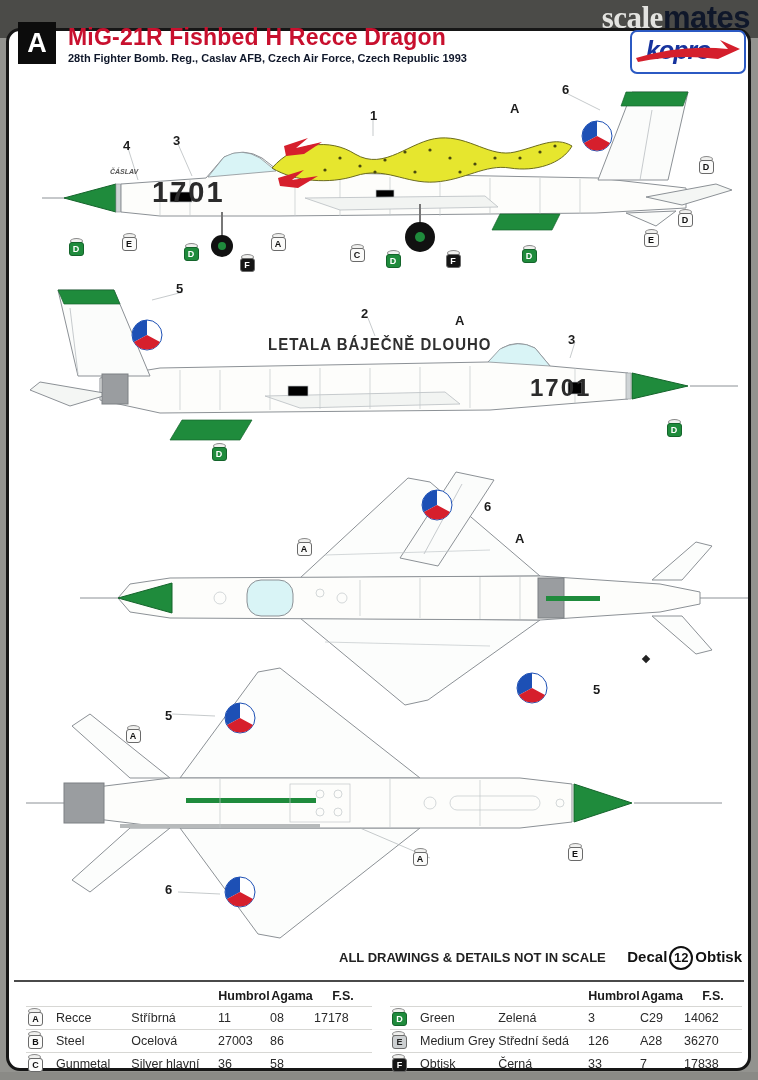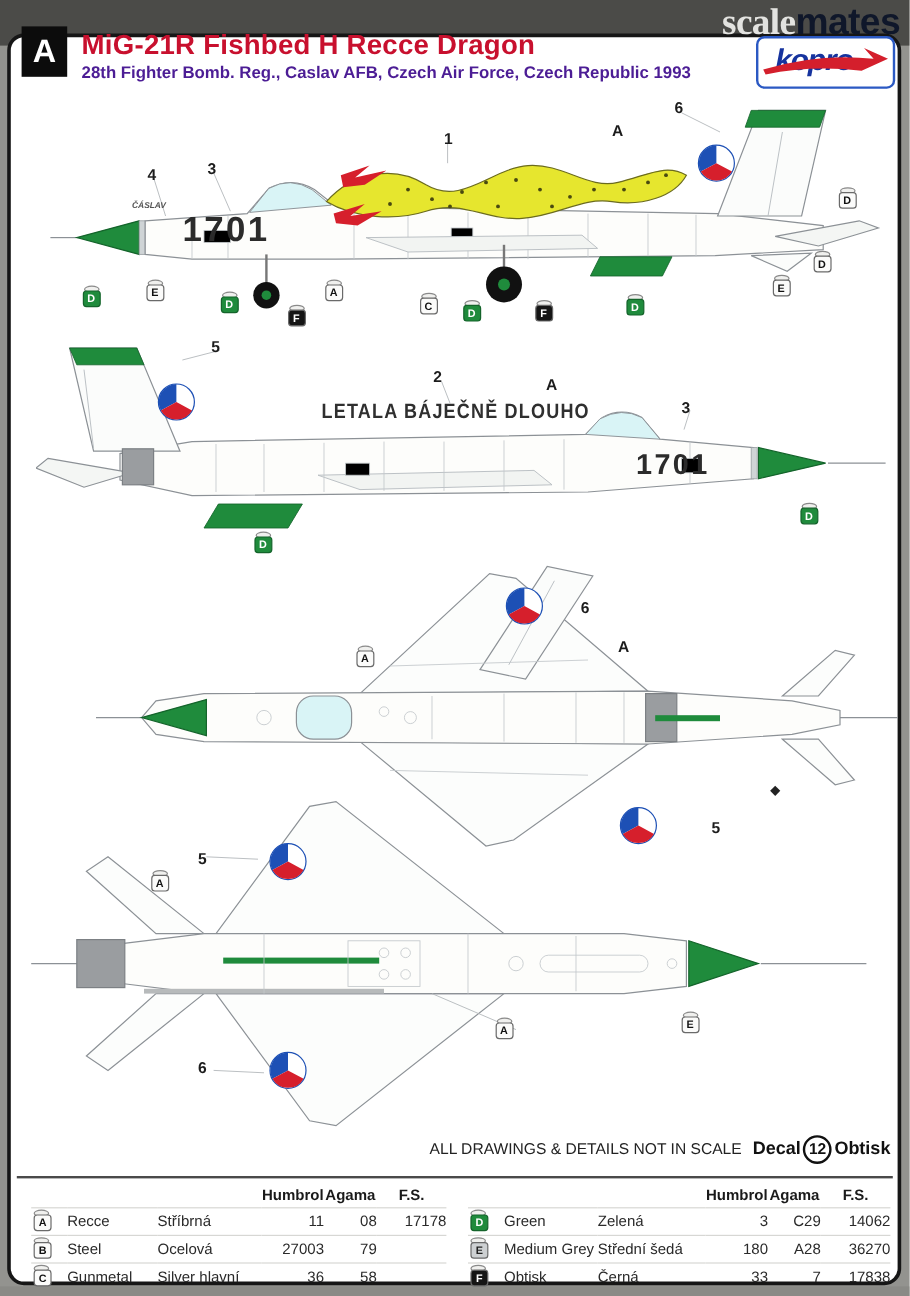--- a/index.html
+++ b/index.html
@@ -5,21 +5,21 @@
   html,body{margin:0;padding:0;}
   body{width:758px;height:1080px;background:#93938f;font-family:"Liberation Sans",sans-serif;position:relative;overflow:hidden;}
   #page{position:absolute;inset:0;}
   .topbar{position:absolute;left:0;top:0;width:758px;height:38px;background:#4b4b48;}
   .botbar{position:absolute;left:0;bottom:0;width:758px;height:8px;background:#8a8a86;}
   .card{position:absolute;left:6px;top:28px;right:7px;bottom:9px;background:#ffffff;border:3px solid #161616;border-radius:14px;}
   
   .badge{position:absolute;left:18px;top:22px;width:38px;height:42px;background:#0c0c0c;color:#fff;
          font-weight:bold;font-size:27px;text-align:center;line-height:42px;z-index:6;}
   .title{position:absolute;left:68px;top:24px;font-size:23px;font-weight:bold;color:#c8102e;letter-spacing:.2px;z-index:6;white-space:nowrap;}
-  .subtitle{position:absolute;left:68px;top:52px;font-size:14px;font-weight:bold;color:#4c1d95;z-index:6;white-space:nowrap;}
+  .subtitle{position:absolute;left:68px;top:52px;font-size:11px;font-weight:bold;color:#0f172a;z-index:6;white-space:nowrap;}
   .watermark{position:absolute;top:0px;right:8px;font-size:31px;font-weight:bold;z-index:7;letter-spacing:-.5px;}
   .wm1{color:#e3e3e0;font-family:Liberation Serif, serif;} .wm2{color:#0f172a;}
   .brandbox{position:absolute;right:12px;top:30px;width:112px;height:40px;border:2px solid #2b59c3;border-radius:7px;background:#fff;z-index:6;}
   .brandtxt{position:absolute;left:14px;top:4px;font-size:25px;font-weight:bold;font-style:italic;color:#16339e;letter-spacing:-1px;}
   .brandswoosh{position:absolute;left:0;top:0;}
   
   .view{position:absolute;}
   .view svg{position:absolute;left:0;top:0;}
   .callout{position:absolute;font-size:13px;font-weight:bold;color:#1c1c1c;z-index:3;}
   .can{position:absolute;width:16px;z-index:3;text-align:center;}
@@ -29,32 +29,32 @@
   .can-green .can-body{background:#1f8b3c;color:#fff;border-color:#14642b;}
   .can-black .can-body{background:#151515;color:#fff;}
   .can-grey  .can-body{background:#cdd0d2;color:#222;}
   .can-white .can-body{background:#fbfbfa;color:#111;}
   .actext{position:absolute;color:#2b2b2b;z-index:2;}
   .tailnum1{left:112px;top:96px;font-size:29px;font-weight:bold;letter-spacing:2px;}
   .nosebadge{left:70px;top:88px;font-size:7px;font-style:italic;font-weight:bold;color:#555;}
   .slogan{left:238px;top:57px;font-size:15px;font-weight:bold;letter-spacing:1px;color:#2f2f2f;transform:scaleY(1.15);}
   .tailnum2{left:500px;top:96px;font-size:24px;font-weight:bold;letter-spacing:2px;}
   
-  .notinscale{position:absolute;left:358px;top:950px;font-size:13px;font-weight:normal;color:#222;z-index:5;}
+  .notinscale{position:absolute;left:339px;top:950px;font-size:13px;font-weight:bold;color:#222;z-index:5;}
   .decalnote{position:absolute;right:16px;top:946px;font-size:15px;font-weight:bold;color:#111;z-index:5;}
   .decalnum{display:inline-block;border:2px solid #111;border-radius:50%;min-width:18px;height:18px;line-height:18px;
             text-align:center;font-size:13px;margin:0 2px;padding:1px;}
   
   .tablesep{position:absolute;left:14px;right:14px;top:980px;border-top:2px solid #4a4a4a;z-index:4;}
   .ptable{position:absolute;top:988px;display:grid;grid-template-columns:30px 1fr 1.15fr 52px 44px 58px;
           align-content:start;z-index:5;font-size:12.5px;color:#2a2a2a;}
   #ptable-left{left:26px;width:346px;}
   #ptable-right{left:390px;width:352px;}
   .pcell{height:22px;line-height:22px;border-top:1px solid #d7d7d4;}
-  .pcell.num{text-align:right;}
+  .pcell.num{text-align:left;}
   .ph{height:18px;line-height:16px;border-top:none;font-weight:bold;font-size:12.5px;color:#1a1a1a;text-align:center;}
   .pcan{display:inline-block;width:16px;text-align:center;vertical-align:middle;margin-top:-3px;}
   .pcan .can-top,.pcan .can-body{margin-left:2px;}
 </style>
 </head>
 <body>
 
 <div id="page">
   <div class="topbar"></div>
   <div class="botbar"></div>
@@ -363,21 +363,21 @@
   <div class="pcell"><span class="pcan can can-white" style="position:static"><span class="can-top"></span><span class="can-body">A</span></span></div>
       <div class="pcell">Recce</div>
       <div class="pcell">Stříbrná</div>
       <div class="pcell num">11</div>
       <div class="pcell num">08</div>
       <div class="pcell num">17178</div>
       <div class="pcell"><span class="pcan can can-white" style="position:static"><span class="can-top"></span><span class="can-body">B</span></span></div>
       <div class="pcell">Steel</div>
       <div class="pcell">Ocelová</div>
       <div class="pcell num">27003</div>
-      <div class="pcell num">79</div>
+      <div class="pcell num">86</div>
       <div class="pcell num"></div>
       <div class="pcell"><span class="pcan can can-white" style="position:static"><span class="can-top"></span><span class="can-body">C</span></span></div>
       <div class="pcell">Gunmetal</div>
       <div class="pcell">Silver hlavní</div>
       <div class="pcell num">36</div>
       <div class="pcell num">58</div>
       <div class="pcell num"></div>
     </div>
   <div class="ptable" id="ptable-right">
     <div class="pcell ph"></div>
@@ -388,21 +388,21 @@
     <div class="pcell ph">F.S.</div>
   <div class="pcell"><span class="pcan can can-green" style="position:static"><span class="can-top"></span><span class="can-body">D</span></span></div>
       <div class="pcell">Green</div>
       <div class="pcell">Zelená</div>
       <div class="pcell num">3</div>
       <div class="pcell num">C29</div>
       <div class="pcell num">14062</div>
       <div class="pcell"><span class="pcan can can-grey" style="position:static"><span class="can-top"></span><span class="can-body">E</span></span></div>
       <div class="pcell">Medium Grey</div>
       <div class="pcell">Střední šedá</div>
-      <div class="pcell num">180</div>
+      <div class="pcell num">126</div>
       <div class="pcell num">A28</div>
       <div class="pcell num">36270</div>
       <div class="pcell"><span class="pcan can can-black" style="position:static"><span class="can-top"></span><span class="can-body">F</span></span></div>
       <div class="pcell">Obtisk</div>
       <div class="pcell">Černá</div>
       <div class="pcell num">33</div>
       <div class="pcell num">7</div>
       <div class="pcell num">17838</div>
     </div>
 </div>

